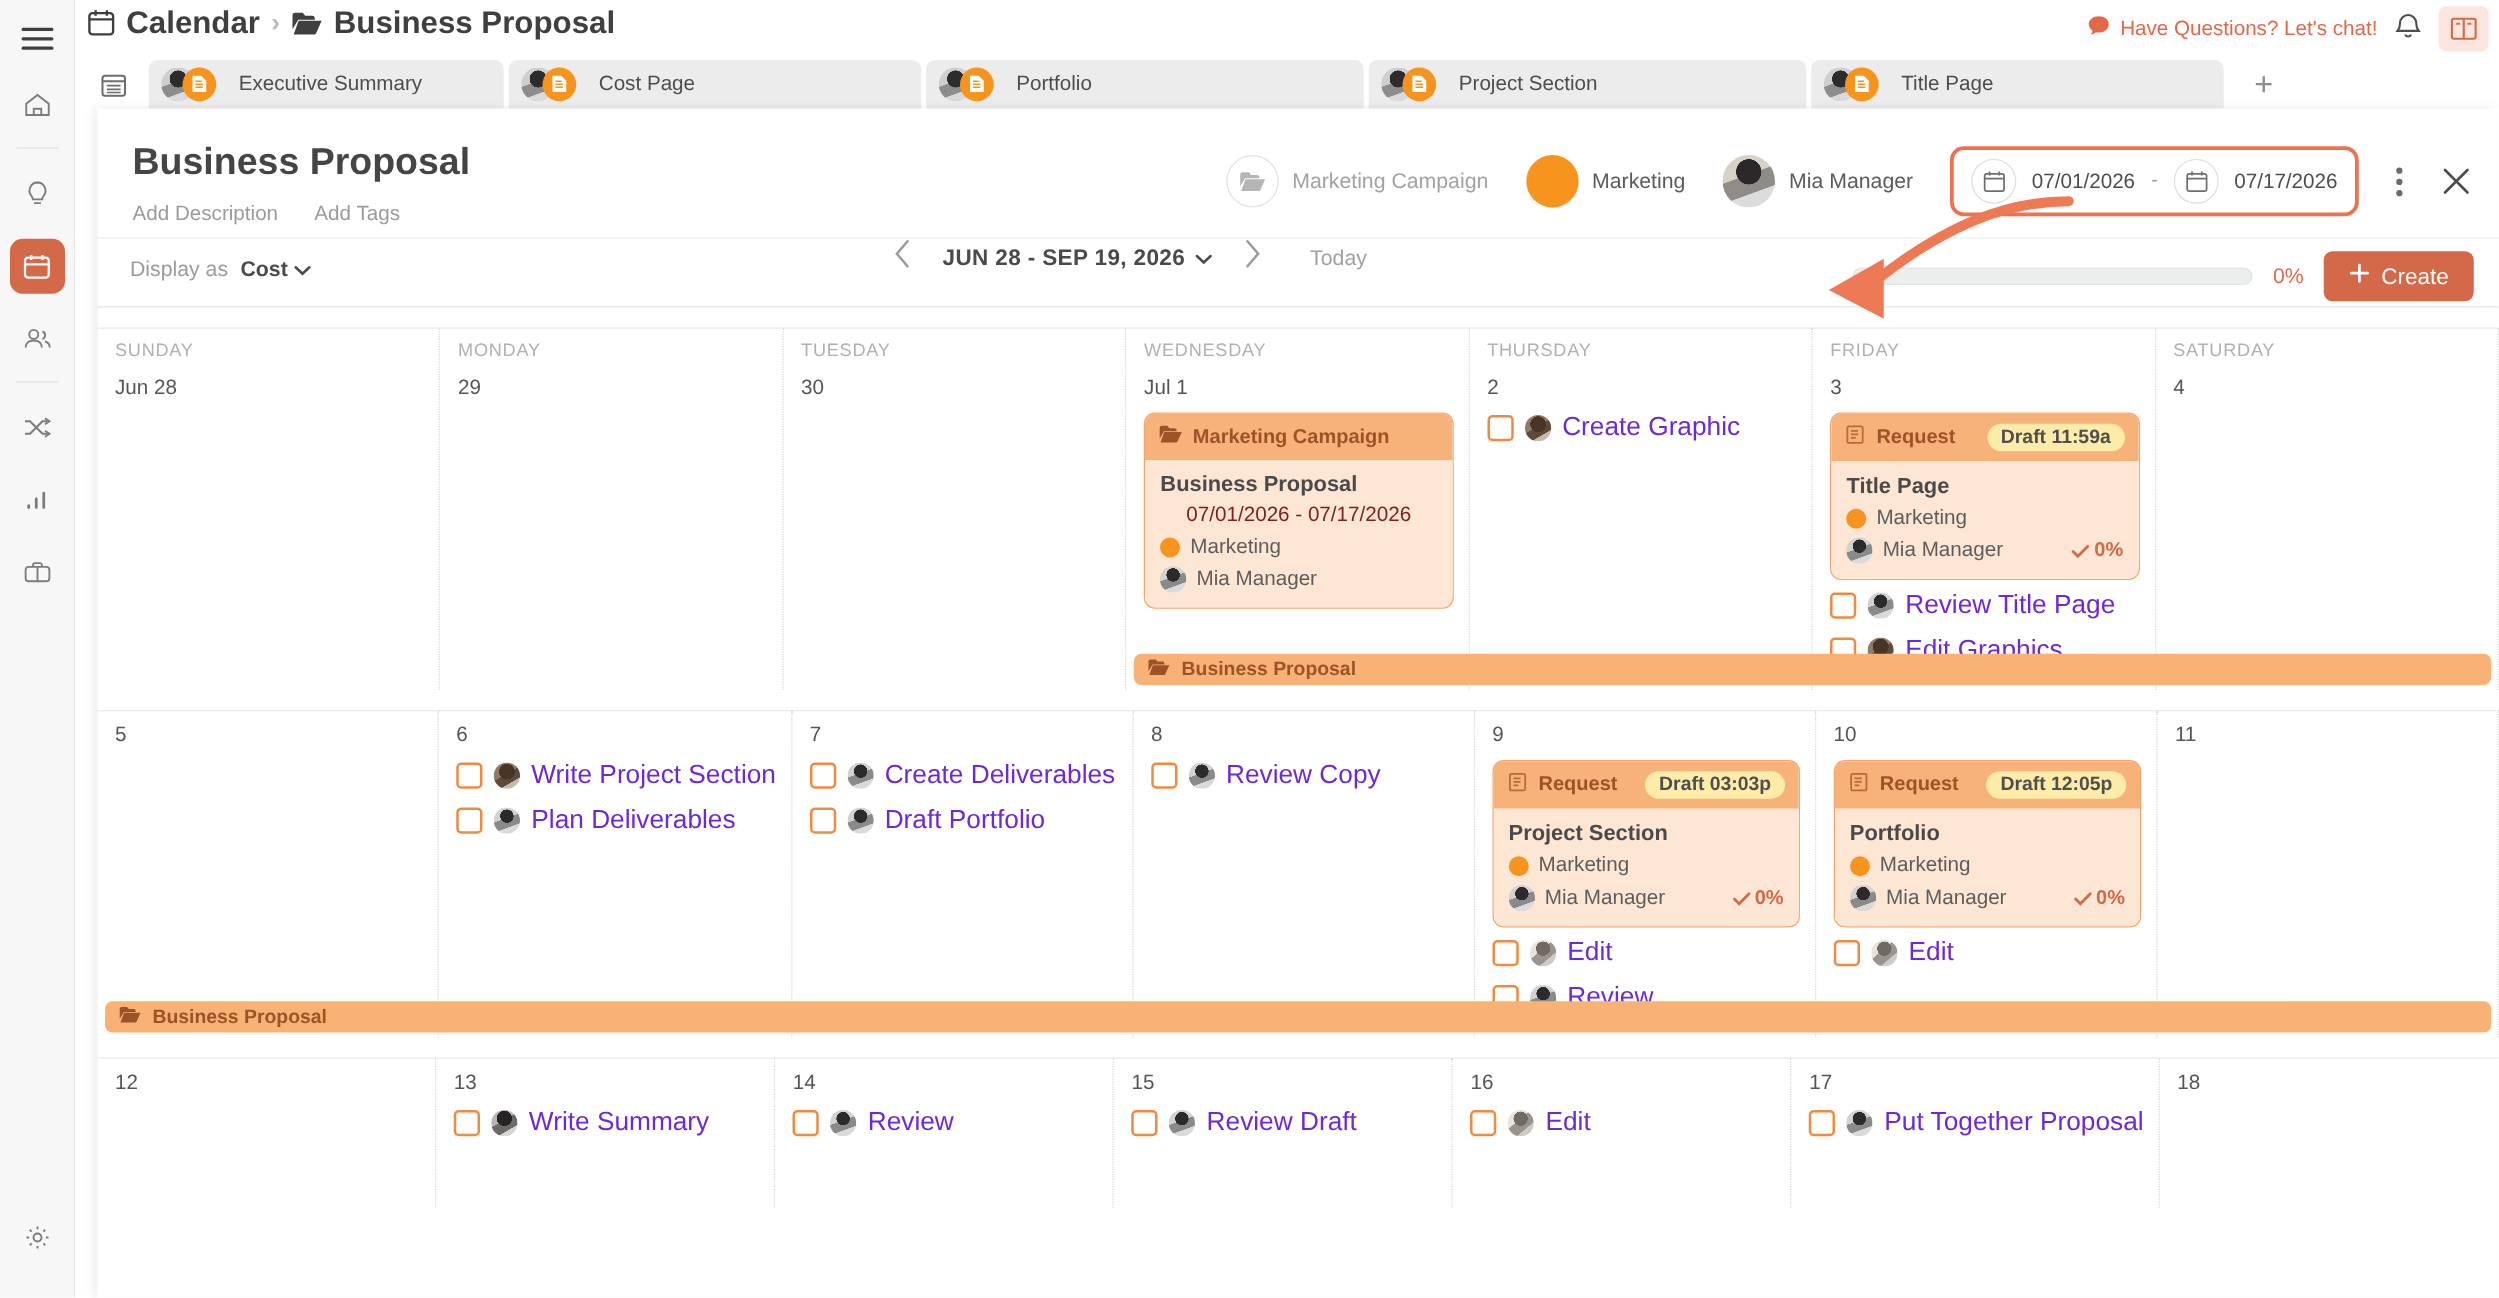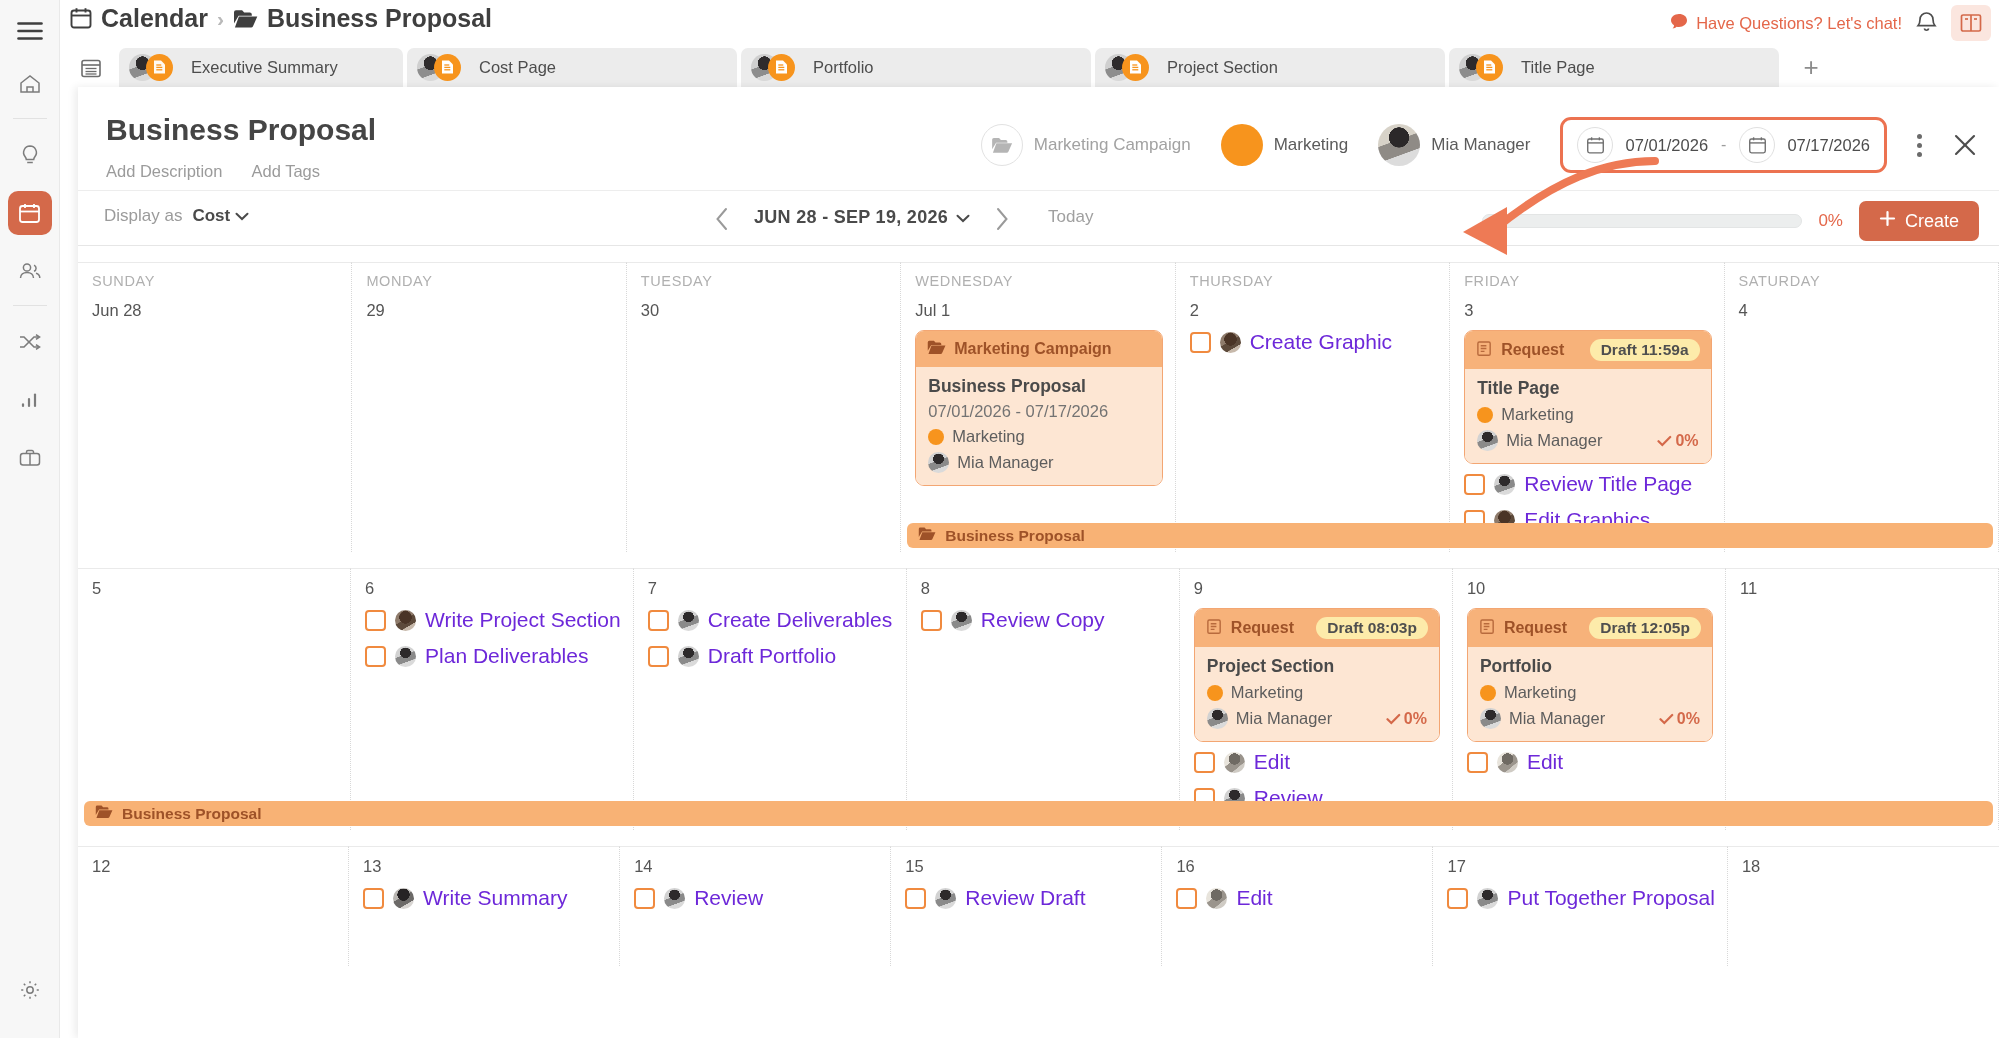--- a/index.html
+++ b/index.html
@@ -84,21 +84,21 @@
   .ddash { color:#9c9c9c; font-size:16px; }
   .kebab { width:40px; display:flex; flex-direction:column; align-items:center; gap:4px; margin-left:12px;}
   .kebab i { width:5px; height:5px; border-radius:50%; background:#6b6b6b; display:block; }
   .xbtn { width:44px; display:flex; align-items:center; justify-content:center; color:#4d4d4d; margin-left:4px;}
 
   
   #toolbar { position:relative; height:56px; border-top:1px solid #ededed; border-bottom:1px solid #e6e6e6; }
   #displayas { position:absolute; left:26px; top:15px; display:flex; align-items:flex-end; gap:10px; font-size:17px; }
   #displayas .lbl { color:#9b9b9b; }
   #displayas .val { color:#4a4a4a; font-weight:bold; display:flex; align-items:center; gap:5px;}
-  #datenav { position:absolute; left:632px; top:16px; display:flex; align-items:flex-start; gap:20px; }
+  #datenav { position:absolute; left:632px; top:0; display:flex; align-items:center; gap:20px; }
   #datenav .arrow { color:#9a9a9a; font-size:25px; width:24px; text-align:center; }
   #datenav .rangelbl { font-size:18px; font-weight:bold; color:#4a4a4a; letter-spacing:.3px;
                        display:flex; align-items:center; gap:8px;}
   #datenav .today { font-size:17px; color:#a0a0a0; margin-left:14px; }
   #progwrap { position:absolute; right:20px; top:10px; display:flex; align-items:center; gap:16px; }
   .pbar { width:320px; height:14px; border-radius:8px; background:#eceeee; border:1px solid #e3e5e5; }
   .ppct { font-size:17px; color:#e4674a; }
   .createbtn { background:#d4694a; color:#fff; border-radius:7px; height:40px; padding:0 20px;
                display:flex; align-items:center; gap:9px; font-size:18px; }
 
@@ -122,21 +122,21 @@
 
   
   .ecard { border:1px solid #f0a濃; border-radius:9px; overflow:hidden; margin-bottom:8px; }
   .ecard { border:1px solid #f3a673; }
   .ecard .ehead { background:#f7b27a; padding:8px 11px; display:flex; align-items:center; justify-content:space-between; }
   .ecard .ehead .ht { display:flex; align-items:center; gap:8px; font-size:16px; font-weight:bold; color:#9e5228; }
   .ecard .ebody { background:#fde6d3; padding:9px 12px 12px 12px; }
   .draftpill { background:#fdebaa; border-radius:13px; padding:2px 11px; font-size:15.5px;
                font-weight:bold; color:#4f4f4f; white-space:nowrap; }
   .etitle { font-size:17.5px; font-weight:bold; color:#4a4a4a; margin-bottom:5px; }
-  .edates { font-size:16.5px; color:#737373; margin-bottom:6px; }
+  .edates { font-size:16.5px; color:#7f1d1d; margin-bottom:6px;text-align:center; }
   .erow { display:flex; align-items:center; gap:8px; font-size:16.5px; color:#5d5d5d; margin-top:6px;
           justify-content:space-between; }
   .erow .left { display:flex; align-items:center; gap:8px; }
   .odot { width:16px; height:16px; border-radius:50%; background:#f7941d; flex:0 0 auto; }
   .pct { color:#d4694a; font-size:16px; font-weight:bold; display:flex; align-items:center; gap:3px;}
 
   
   .projbar { position:absolute; height:25px; background:#f8b275; border-radius:6px;
              display:flex; align-items:center; gap:9px; padding:0 11px;
              font-size:15.5px; font-weight:bold; color:#9e5228; }
@@ -643,21 +643,21 @@
             <div class="ehead">
               <div class="ht">
                 <span><svg width="17" height="17" viewBox="0 0 18 18" fill="none" stroke="#b86a3c" stroke-width="1.5">
                     <rect x="2" y="2.2" width="13" height="14" rx="1.4"></rect>
                     <line x1="5" y1="6" x2="11" y2="6"></line>
                     <line x1="5" y1="9" x2="11" y2="9"></line>
                     <line x1="5" y1="12" x2="9" y2="12"></line>
                   </svg></span>
                 <span>Request</span>
               </div>
-              <span class="draftpill">Draft 08:03p</span>
+              <span class="draftpill">Draft 03:03p</span>
             </div>
             <div class="ebody">
               <div class="etitle">Project Section</div>
               <div class="erow">
                 <span class="left">
                   <span class="odot"></span>
                   <span>Marketing</span>
                 </span>
               </div>
               <div class="erow">

